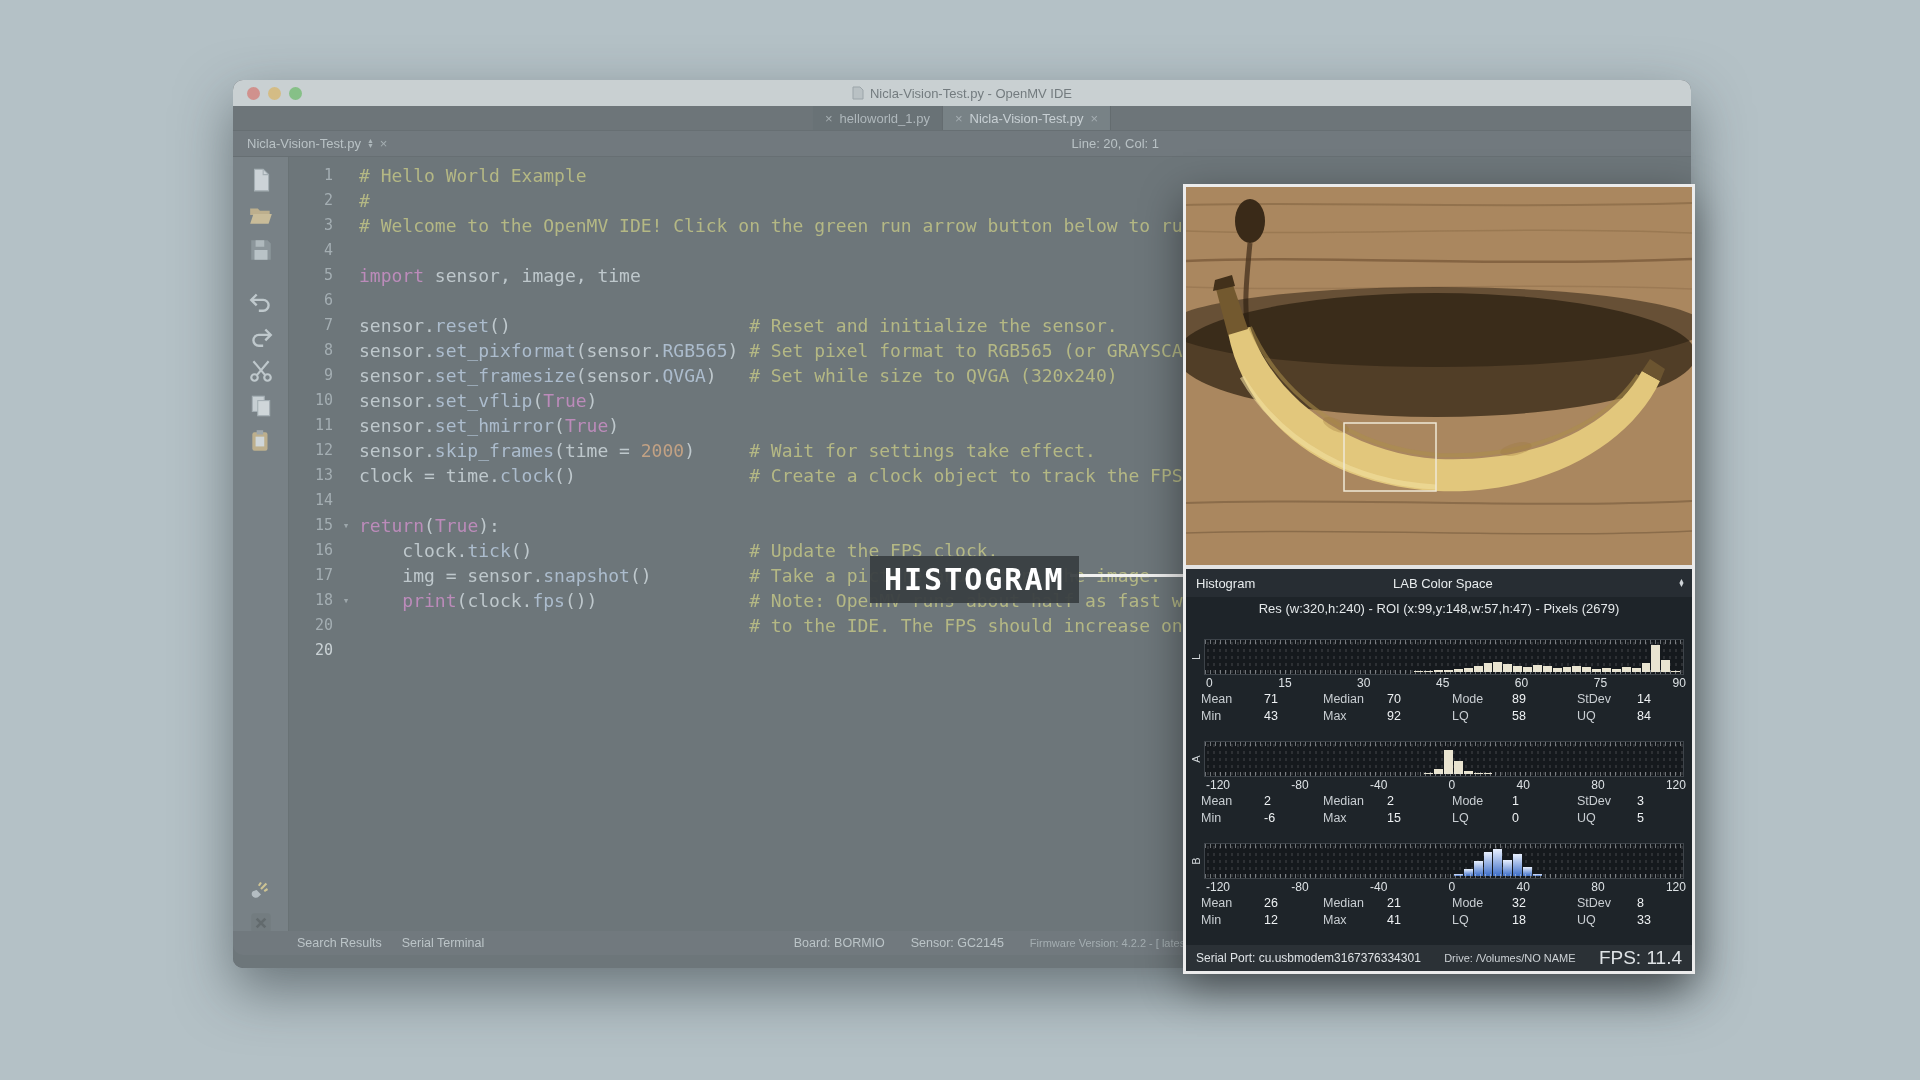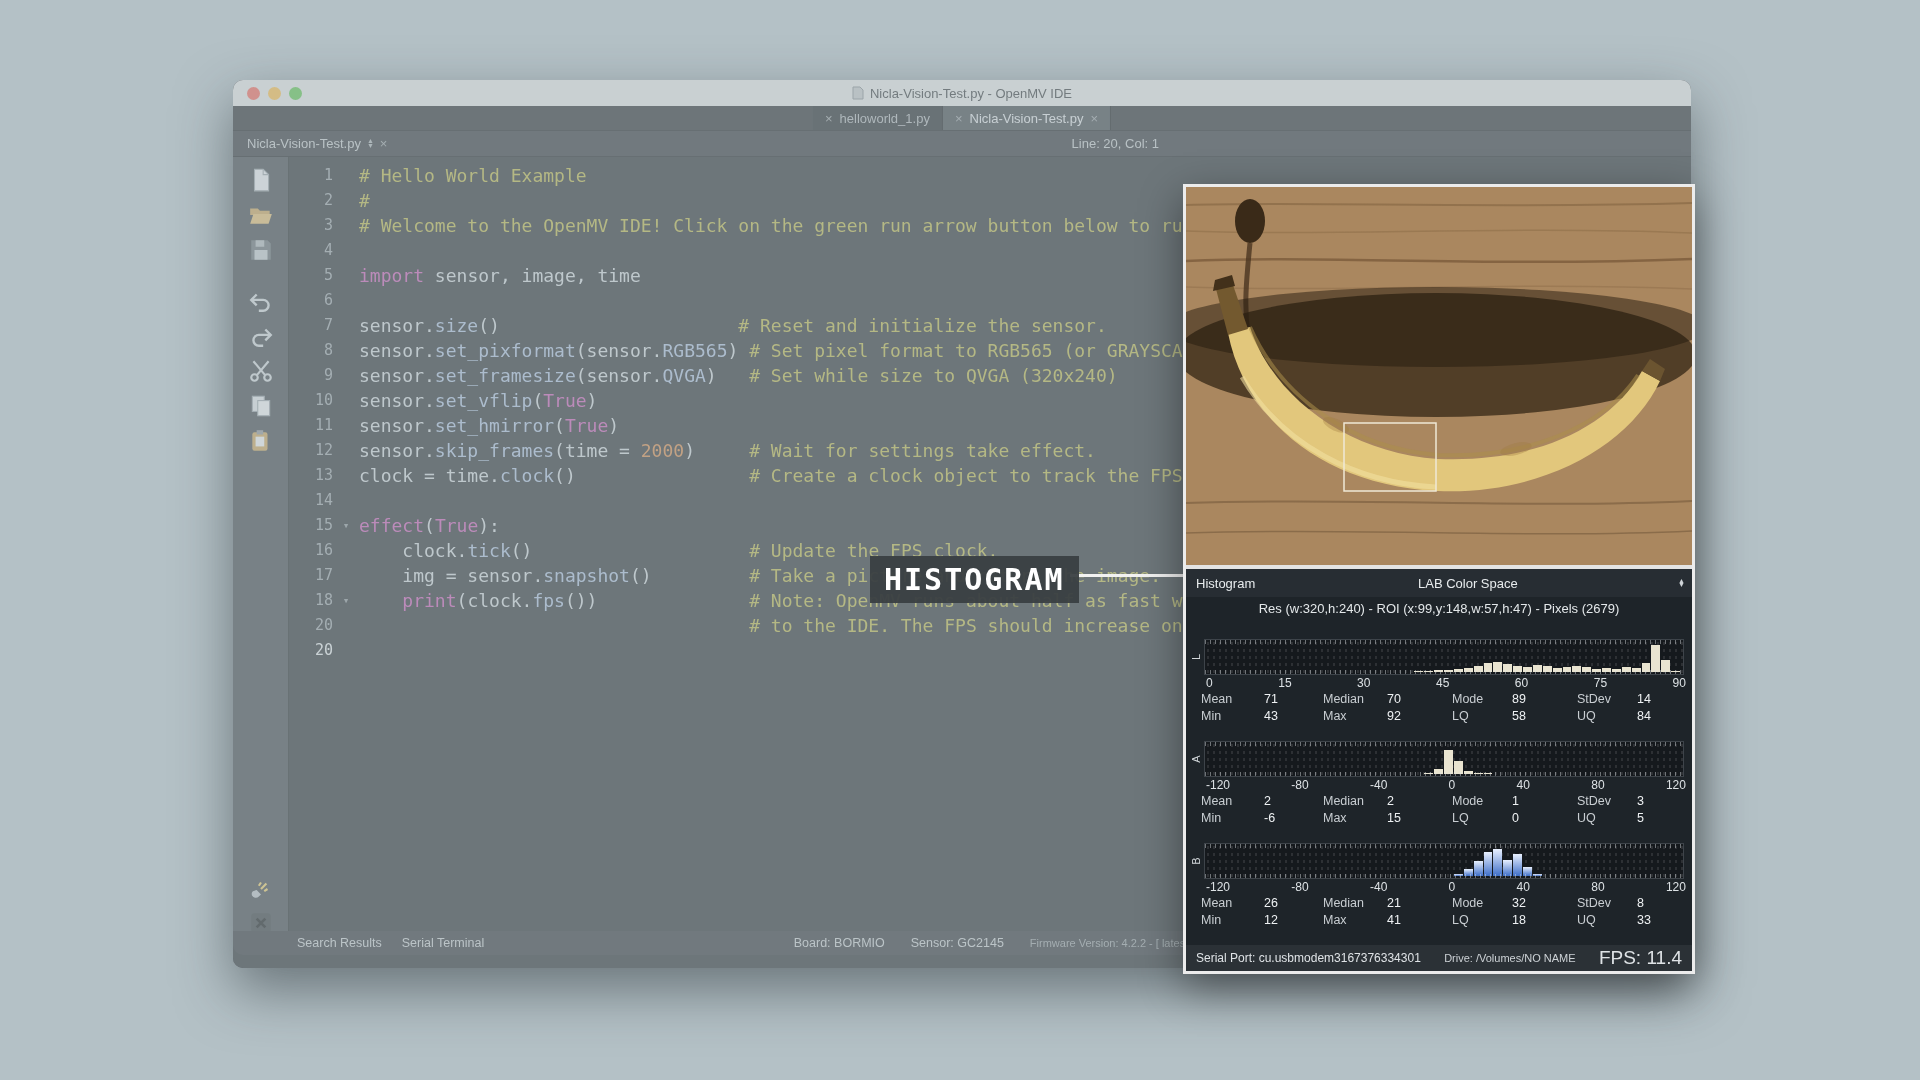--- a/index.html
+++ b/index.html
@@ -77,21 +77,21 @@
 
   
   .fb-panel { position: absolute; left: 1183px; top: 184px; width: 512px; height: 790px; z-index: 10;
               background: #1e2429; border: 3px solid #ececec; box-shadow: 0 14px 40px rgba(0,0,0,0.42);
               display: flex; flex-direction: column; }
   .fb-image { height: 378px; flex: none; }
   .fb-image svg { display: block; width: 100%; height: 100%; }
   .fb-divider { height: 4px; background: #e4e4e4; flex: none; }
   .hg-header { height: 28px; flex: none; background: #272d33; position: relative;
                display: flex; align-items: center; padding: 0 10px; font-size: 13px; color: #e8ecee; }
-  .hg-colorspace { position: absolute; left: 232px; }
+  .hg-colorspace { position: absolute; left: 207px; }
   .hg-arrows { position: absolute; right: 7px; display: flex; flex-direction: column; line-height: 0.62;
                font-size: 7px; color: #cfd4d8; }
   .hg-res { height: 24px; flex: none; line-height: 24px; text-align: center; font-size: 13px; color: #e4e8ea; }
   .hg-channels { flex: 1; display: flex; flex-direction: column; justify-content: space-evenly; padding-top: 2px; }
   .ch-top { display: flex; align-items: center; padding: 0 8px 0 2px; }
   .ch-label { width: 16px; flex: none; text-align: center; transform: rotate(-90deg);
               font-size: 11px; color: #d2d7da; }
   .plot { flex: 1; height: 36px; position: relative; background: #15191d; border: 1px solid #3e444a;
           display: flex; align-items: flex-end; padding: 5px 2px 2px; overflow: hidden;
           background-image: radial-gradient(rgba(255,255,255,0.10) 1px, transparent 1px);
@@ -233,29 +233,29 @@
       </div>
 
       <div class="editor">
         <div>
             <div class="line"><span class="ln">1</span><span class="fold"></span><span class="codeln"><span class="tk-cm"># Hello World Example</span></span></div>
             <div class="line"><span class="ln">2</span><span class="fold"></span><span class="codeln"><span class="tk-cm">#</span></span></div>
             <div class="line"><span class="ln">3</span><span class="fold"></span><span class="codeln"><span class="tk-cm"># Welcome to the OpenMV IDE! Click on the green run arrow button below to run it!</span></span></div>
             <div class="line"><span class="ln">4</span><span class="fold"></span><span class="codeln"></span></div>
             <div class="line"><span class="ln">5</span><span class="fold"></span><span class="codeln"><span class="tk-kw">import</span><span class="tk-pl"> sensor, image, time</span></span></div>
             <div class="line"><span class="ln">6</span><span class="fold"></span><span class="codeln"></span></div>
-            <div class="line"><span class="ln">7</span><span class="fold"></span><span class="codeln"><span class="tk-pl">sensor.</span><span class="tk-fn">size</span><span class="tk-pl">()</span><span class="tk-pl">                      </span><span class="tk-cm"># Reset and initialize the sensor.</span></span></div>
+            <div class="line"><span class="ln">7</span><span class="fold"></span><span class="codeln"><span class="tk-pl">sensor.</span><span class="tk-fn">reset</span><span class="tk-pl">()</span><span class="tk-pl">                      </span><span class="tk-cm"># Reset and initialize the sensor.</span></span></div>
             <div class="line"><span class="ln">8</span><span class="fold"></span><span class="codeln"><span class="tk-pl">sensor.</span><span class="tk-fn">set_pixformat</span><span class="tk-pl">(sensor.</span><span class="tk-fn">RGB565</span><span class="tk-pl">)</span><span class="tk-pl"> </span><span class="tk-cm"># Set pixel format to RGB565 (or GRAYSCALE)</span></span></div>
             <div class="line"><span class="ln">9</span><span class="fold"></span><span class="codeln"><span class="tk-pl">sensor.</span><span class="tk-fn">set_framesize</span><span class="tk-pl">(sensor.</span><span class="tk-fn">QVGA</span><span class="tk-pl">)</span><span class="tk-pl">   </span><span class="tk-cm"># Set while size to QVGA (320x240)</span></span></div>
             <div class="line"><span class="ln">10</span><span class="fold"></span><span class="codeln"><span class="tk-pl">sensor.</span><span class="tk-fn">set_vflip</span><span class="tk-pl">(</span><span class="tk-kw">True</span><span class="tk-pl">)</span></span></div>
             <div class="line"><span class="ln">11</span><span class="fold"></span><span class="codeln"><span class="tk-pl">sensor.</span><span class="tk-fn">set_hmirror</span><span class="tk-pl">(</span><span class="tk-kw">True</span><span class="tk-pl">)</span></span></div>
             <div class="line"><span class="ln">12</span><span class="fold"></span><span class="codeln"><span class="tk-pl">sensor.</span><span class="tk-fn">skip_frames</span><span class="tk-pl">(time = </span><span class="tk-num">2000</span><span class="tk-pl">)</span><span class="tk-pl">     </span><span class="tk-cm"># Wait for settings take effect.</span></span></div>
             <div class="line"><span class="ln">13</span><span class="fold"></span><span class="codeln"><span class="tk-pl">clock = time.</span><span class="tk-fn">clock</span><span class="tk-pl">()</span><span class="tk-pl">                </span><span class="tk-cm"># Create a clock object to track the FPS.</span></span></div>
             <div class="line"><span class="ln">14</span><span class="fold"></span><span class="codeln"></span></div>
-            <div class="line"><span class="ln">15</span><span class="fold">▾</span><span class="codeln"><span class="tk-kw">effect</span><span class="tk-pl">(</span><span class="tk-kw">True</span><span class="tk-pl">):</span></span></div>
+            <div class="line"><span class="ln">15</span><span class="fold">▾</span><span class="codeln"><span class="tk-kw">return</span><span class="tk-pl">(</span><span class="tk-kw">True</span><span class="tk-pl">):</span></span></div>
             <div class="line"><span class="ln">16</span><span class="fold"></span><span class="codeln"><span class="tk-pl">    clock.</span><span class="tk-fn">tick</span><span class="tk-pl">()</span><span class="tk-pl">                    </span><span class="tk-cm"># Update the FPS clock.</span></span></div>
             <div class="line"><span class="ln">17</span><span class="fold"></span><span class="codeln"><span class="tk-pl">    img = sensor.</span><span class="tk-fn">snapshot</span><span class="tk-pl">()</span><span class="tk-pl">         </span><span class="tk-cm"># Take a picture and return the image.</span></span></div>
             <div class="line"><span class="ln">18</span><span class="fold">▾</span><span class="codeln"><span class="tk-pl">    </span><span class="tk-kw">print</span><span class="tk-pl">(clock.</span><span class="tk-fn">fps</span><span class="tk-pl">())</span><span class="tk-pl">              </span><span class="tk-cm"># Note: OpenMV runs about half as fast when connected</span></span></div>
             <div class="line"><span class="ln">20</span><span class="fold"></span><span class="codeln"><span class="tk-pl">                                    </span><span class="tk-cm"># to the IDE. The FPS should increase once disconnected.</span></span></div>
             <div class="line"><span class="ln act">20</span><span class="fold"></span><span class="codeln"></span></div>
           </div>
       </div>
     </div>
 
     <div class="statusbar">

